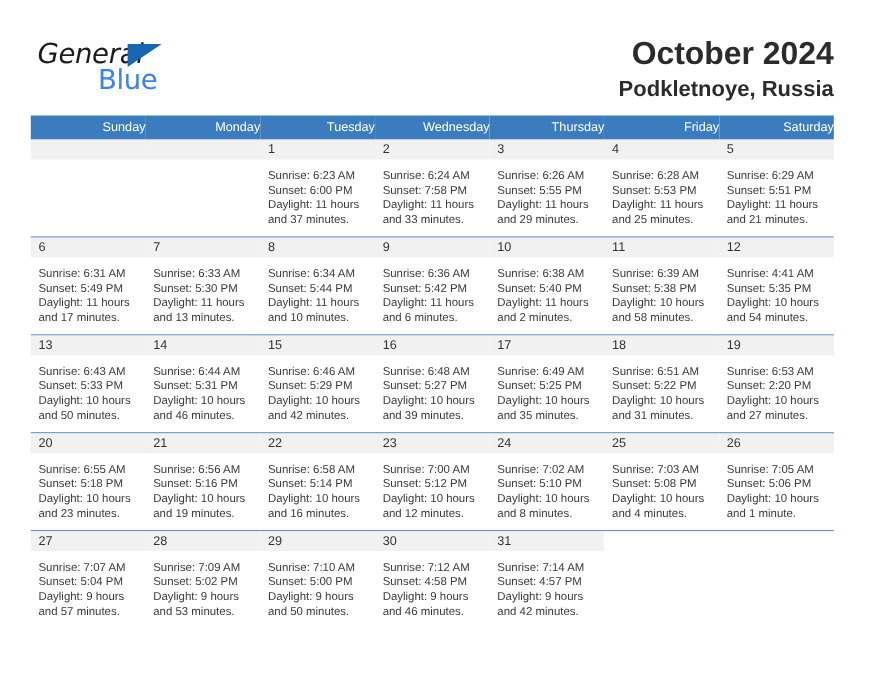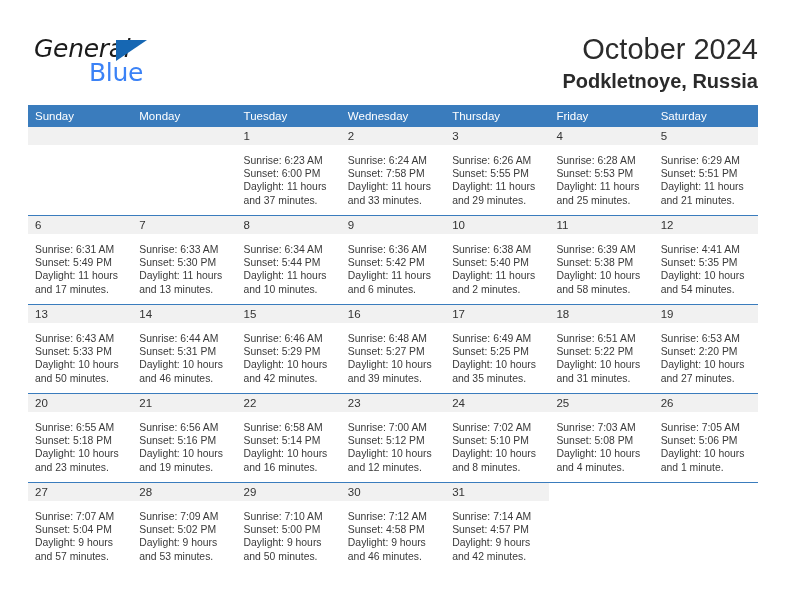--- a/index.html
+++ b/index.html
@@ -68,21 +68,21 @@
   }
   .title-block {
     position: absolute;
     right: 34px;
     top: 32px;
     text-align: right;
   }
   .title-main {
     font-size: 29px;
     color: #2b2b2b;
-    font-weight: 400;
+    font-weight: 700;
     line-height: 34px;
     white-space: nowrap;
   }
   .title-sub {
     font-size: 20px;
     color: #2b2b2b;
     font-weight: 700;
     line-height: 20px;
     margin-top: 5px;
     white-space: nowrap;
@@ -95,21 +95,21 @@
     top: 105px;
     width: 730px;
     border-collapse: collapse;
     table-layout: fixed;
   }
   .calendar th {
     background: #3a7cbd;
     color: #ffffff;
     font-size: 11.5px;
     font-weight: normal;
-    text-align: left;
+    text-align: right;
     padding: 5px 0 5px 7px;
     height: 11px;
     border: none;
   }
   .calendar td {
     width: 104.28px;
     vertical-align: top;
     padding: 0;
     border: none;
     border-top: 1.4px solid #3a7cbd;

